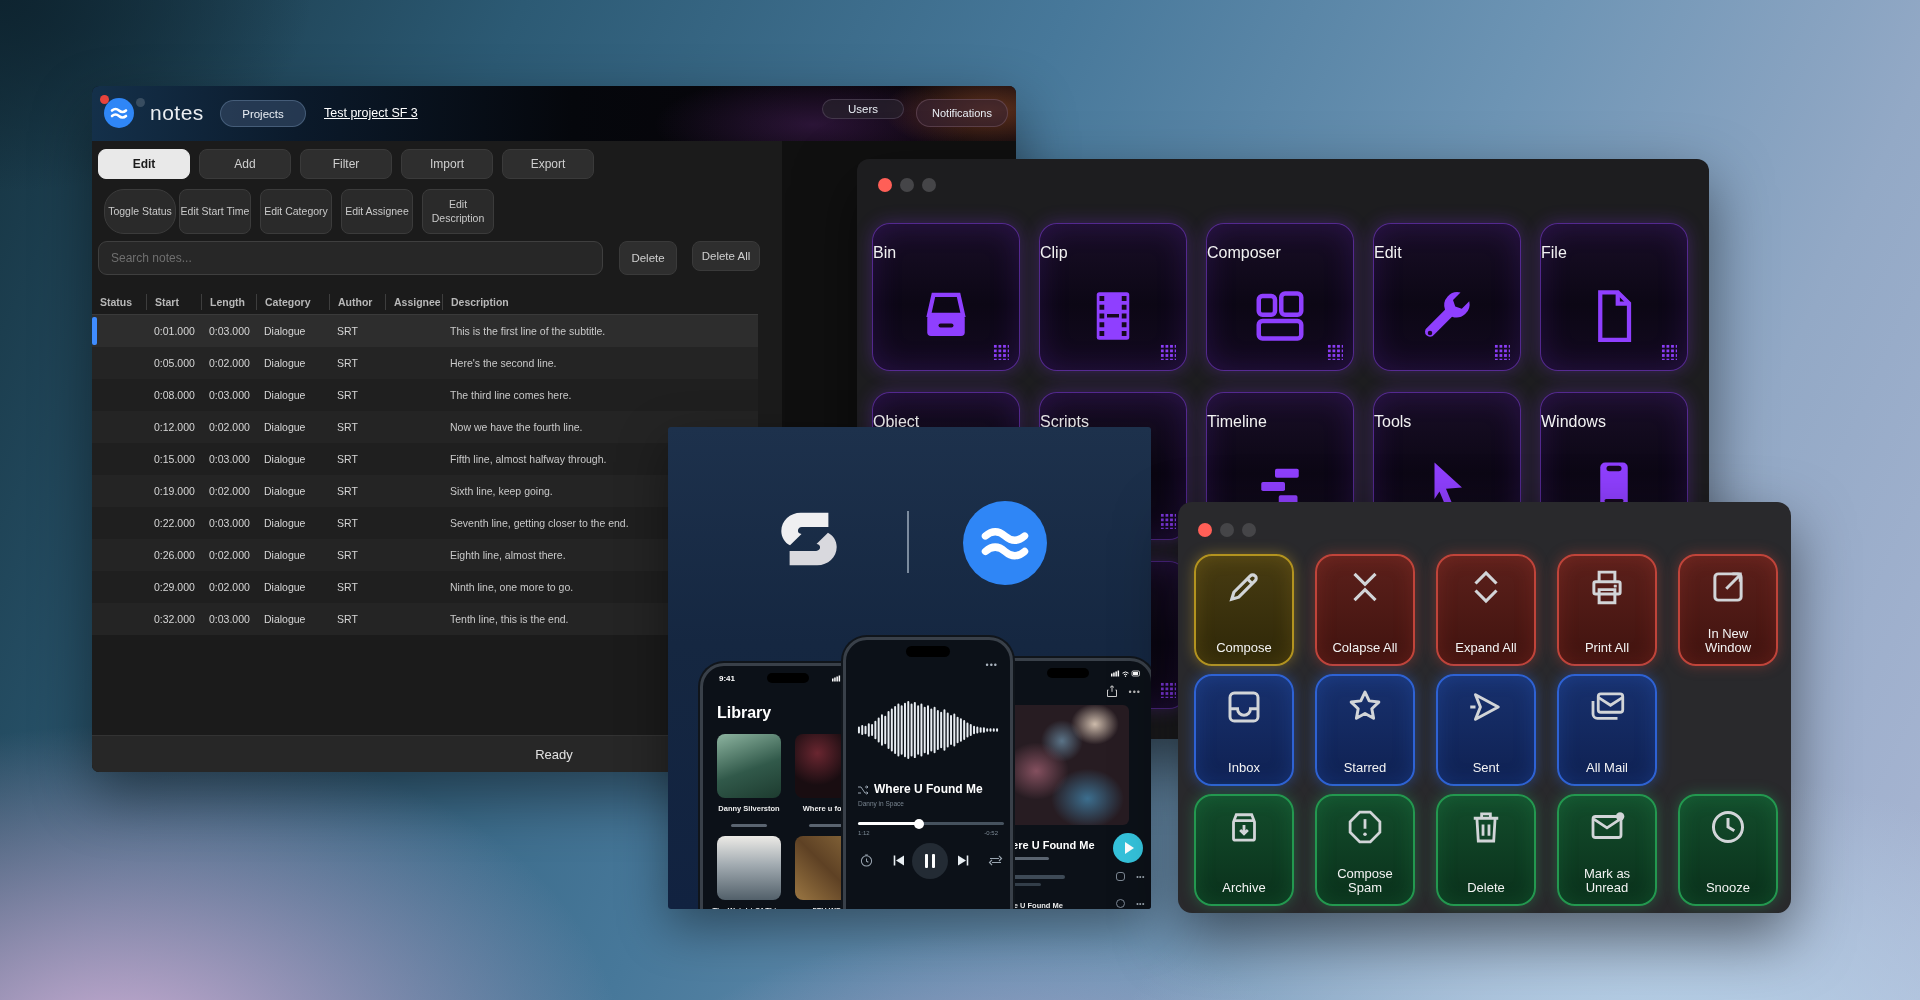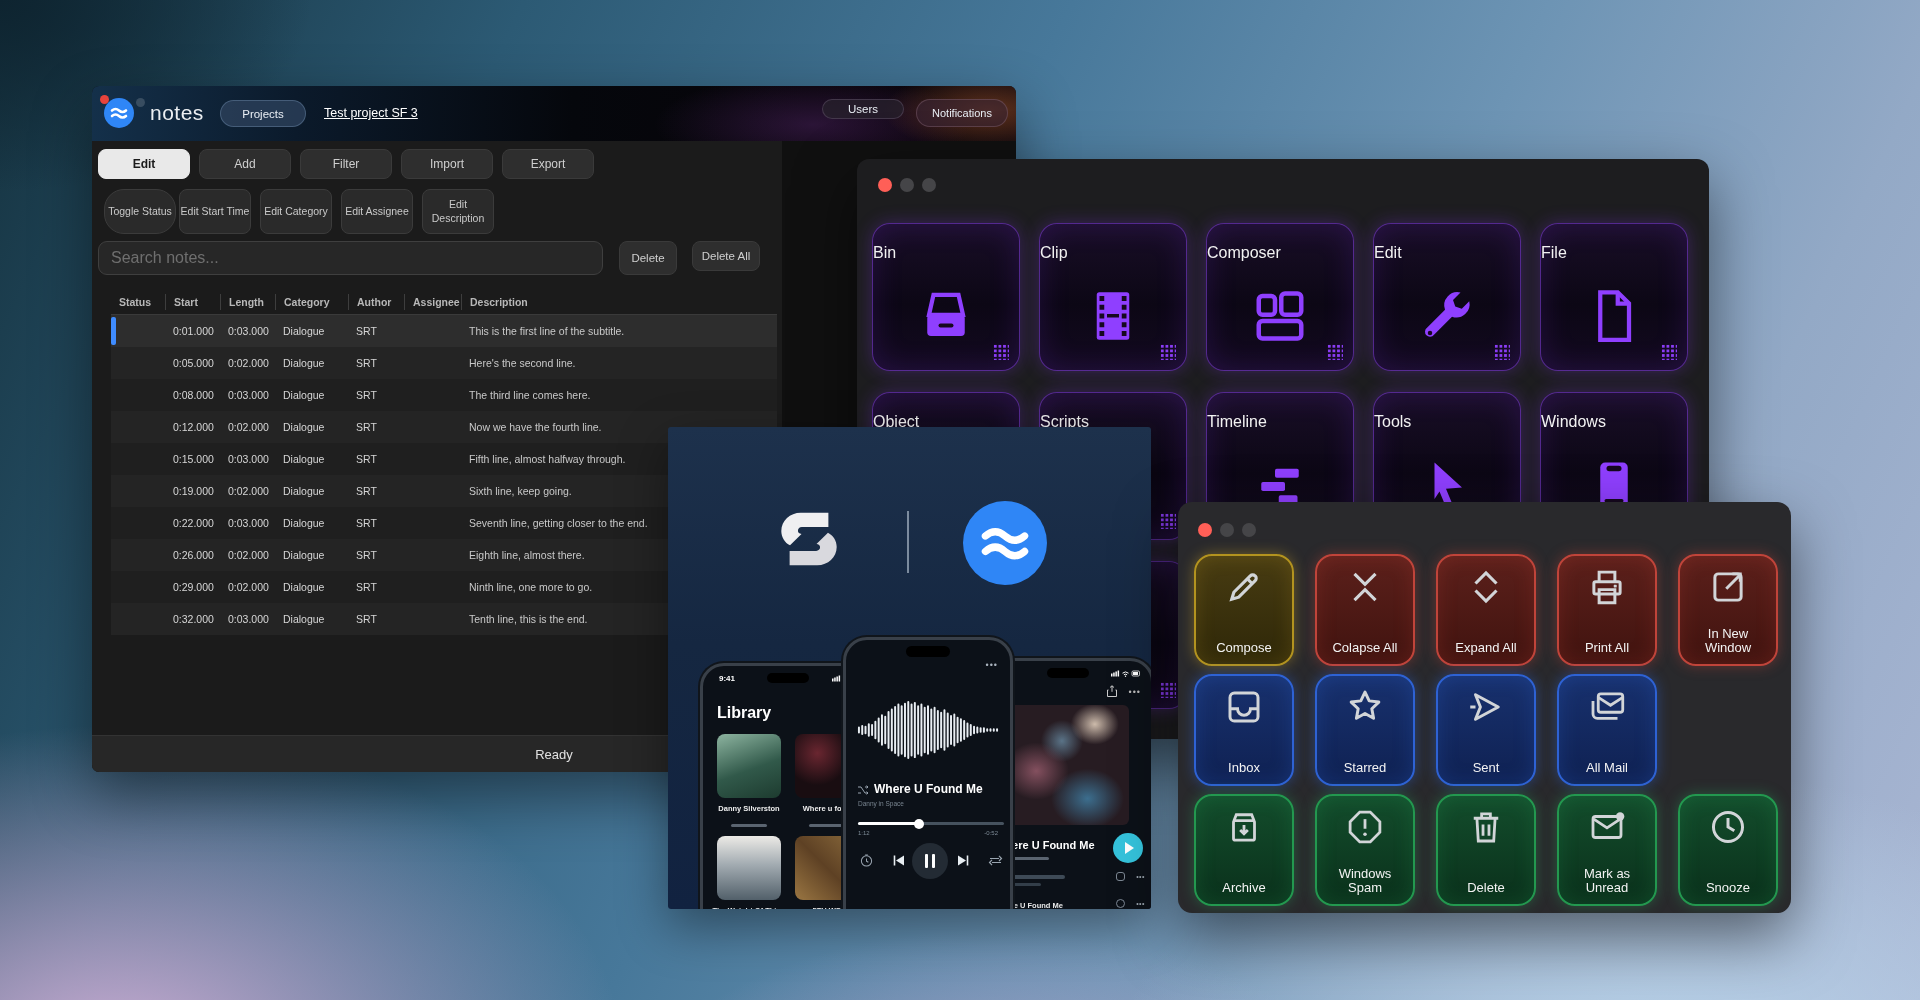--- a/index.html
+++ b/index.html
@@ -33,26 +33,26 @@
   #users-pill{left:730px;top:13px;width:82px;height:20px;background:rgba(38,32,44,.78);border:1px solid rgba(160,140,170,.25);}
   #notif-pill{left:824px;top:13px;width:92px;height:28px;background:rgba(58,36,52,.6);border:1px solid rgba(190,150,170,.25);font-size:11px;}
 
   #notes-panel{left:0;top:55px;width:690px;height:594px;background:#1b1b1b;}
   .nbtn{position:absolute;height:30px;border-radius:8px;background:#2e2e2e;color:#cfcfcf;font-size:12px;
     display:flex;align-items:center;justify-content:center;border:1px solid #3a3a3a;}
   .nbtn.active{background:#e9e9e9;color:#1b1b1b;border-color:#e9e9e9;font-weight:bold;}
   .abtn{position:absolute;top:48px;width:72px;height:45px;border-radius:8px;background:#2a2a2a;border:1px solid #3b3b3b;
     color:#c9c9c9;font-size:10.5px;line-height:1.25;display:flex;align-items:center;justify-content:center;text-align:center;}
   #notes-search{left:6px;top:100px;width:505px;height:34px;background:#272727;border:1px solid #3f3f3f;border-radius:9px;
-    color:#ddd;font-size:16px;padding:0 12px;outline:none;font-family:"Liberation Sans",sans-serif;}
+    color:#ddd;font-size:12px;padding:0 12px;outline:none;font-family:"Liberation Sans",sans-serif;}
   #notes-search::placeholder{color:#6f6f6f;}
   #delete-btn{left:527px;top:100px;width:58px;height:34px;font-size:11.5px;}
   #delete-all-btn{left:600px;top:100px;width:68px;height:30px;font-size:11.5px;}
 
-  #notes-table{left:19px;top:148px;width:666px;}
+  #notes-table{left:0;top:148px;width:666px;}
   .trow{display:grid;grid-template-columns:54px 55px 55px 73px 56px 57px 316px;align-items:center;}
   .thead{height:26px;border-bottom:1px solid #3a3a3a;}
   .thead .tc{font-size:10.5px;font-weight:bold;color:#b8b8b8;padding-left:8px;height:16px;line-height:16px;border-left:1px solid #3e3e3e;}
   .thead .tc:first-child{border-left:none;}
   .trow.r{height:32px;background:#1f1f1f;position:relative;}
   .trow.r:nth-child(odd){background:#242424;}
   .trow.r.sel{background:#2d2d2d;}
   .trow.r.sel::before{content:"";position:absolute;left:0;top:2px;bottom:2px;width:5px;background:#3f8cff;border-radius:2px;}
   .tc{font-size:10.5px;color:#d6d6d6;padding-left:8px;white-space:nowrap;overflow:hidden;}
   .tc.desc{color:#c9c9c9;}
@@ -563,21 +563,21 @@
           <path d="M12 10.8v5M9.8 13.7l2.2 2.2 2.2-2.2"></path>
       </svg>
       <div class="mlabel">Archive</div>
     </div>
     <div class="mtile mt-green" style="left:137px;top:292px;">
       <svg class="micon" viewBox="0 0 24 24" fill="none" stroke="#d2d5d8" stroke-width="1.6">
         <path d="M9 3.5h6l5.5 5.5v6L15 20.5H9L3.5 15V9z"></path>
           <path d="M12 7.5v5.5"></path>
           <circle cx="12" cy="16.2" r="1" fill="#d2d5d8" stroke="none"></circle>
       </svg>
-      <div class="mlabel">Windows Spam</div>
+      <div class="mlabel">Compose Spam</div>
     </div>
     <div class="mtile mt-green" style="left:258px;top:292px;">
       <svg class="micon" viewBox="0 0 24 24" fill="none" stroke="#d2d5d8" stroke-width="1.6">
         <path d="M5 7h14M9.5 7V4.5h5V7M6.8 7l.8 13h8.8l.8-13M10.3 10.5v6.5M13.7 10.5v6.5"></path>
       </svg>
       <div class="mlabel">Delete</div>
     </div>
     <div class="mtile mt-green" style="left:379px;top:292px;">
       <svg class="micon" viewBox="0 0 24 24" fill="none" stroke="#d2d5d8" stroke-width="1.6">
         <rect x="4" y="6" width="16" height="12" rx="1.5"></rect>

